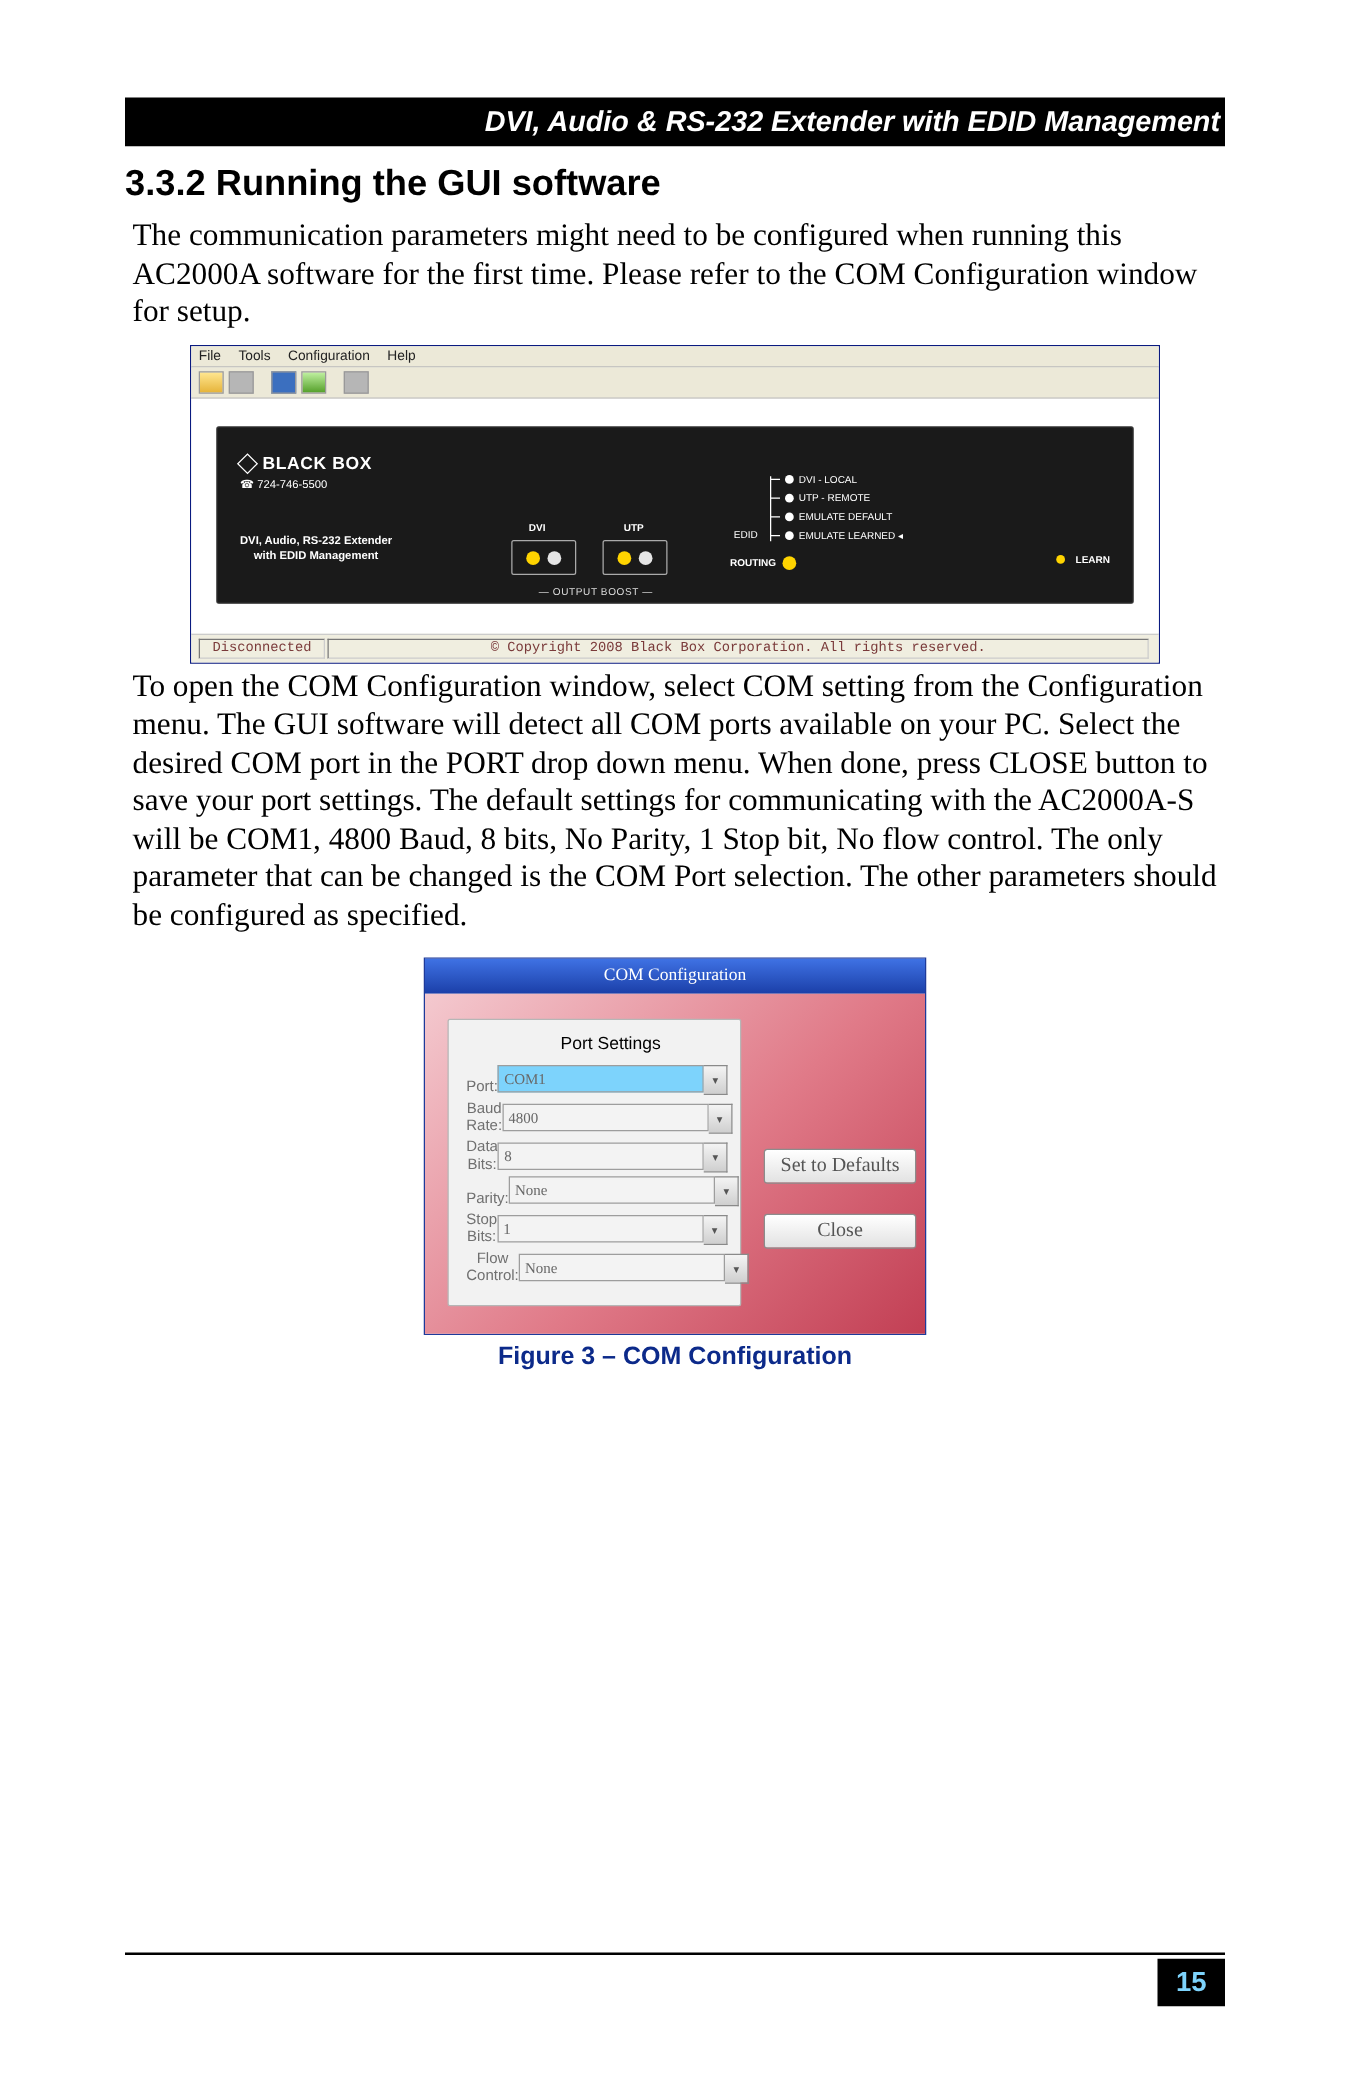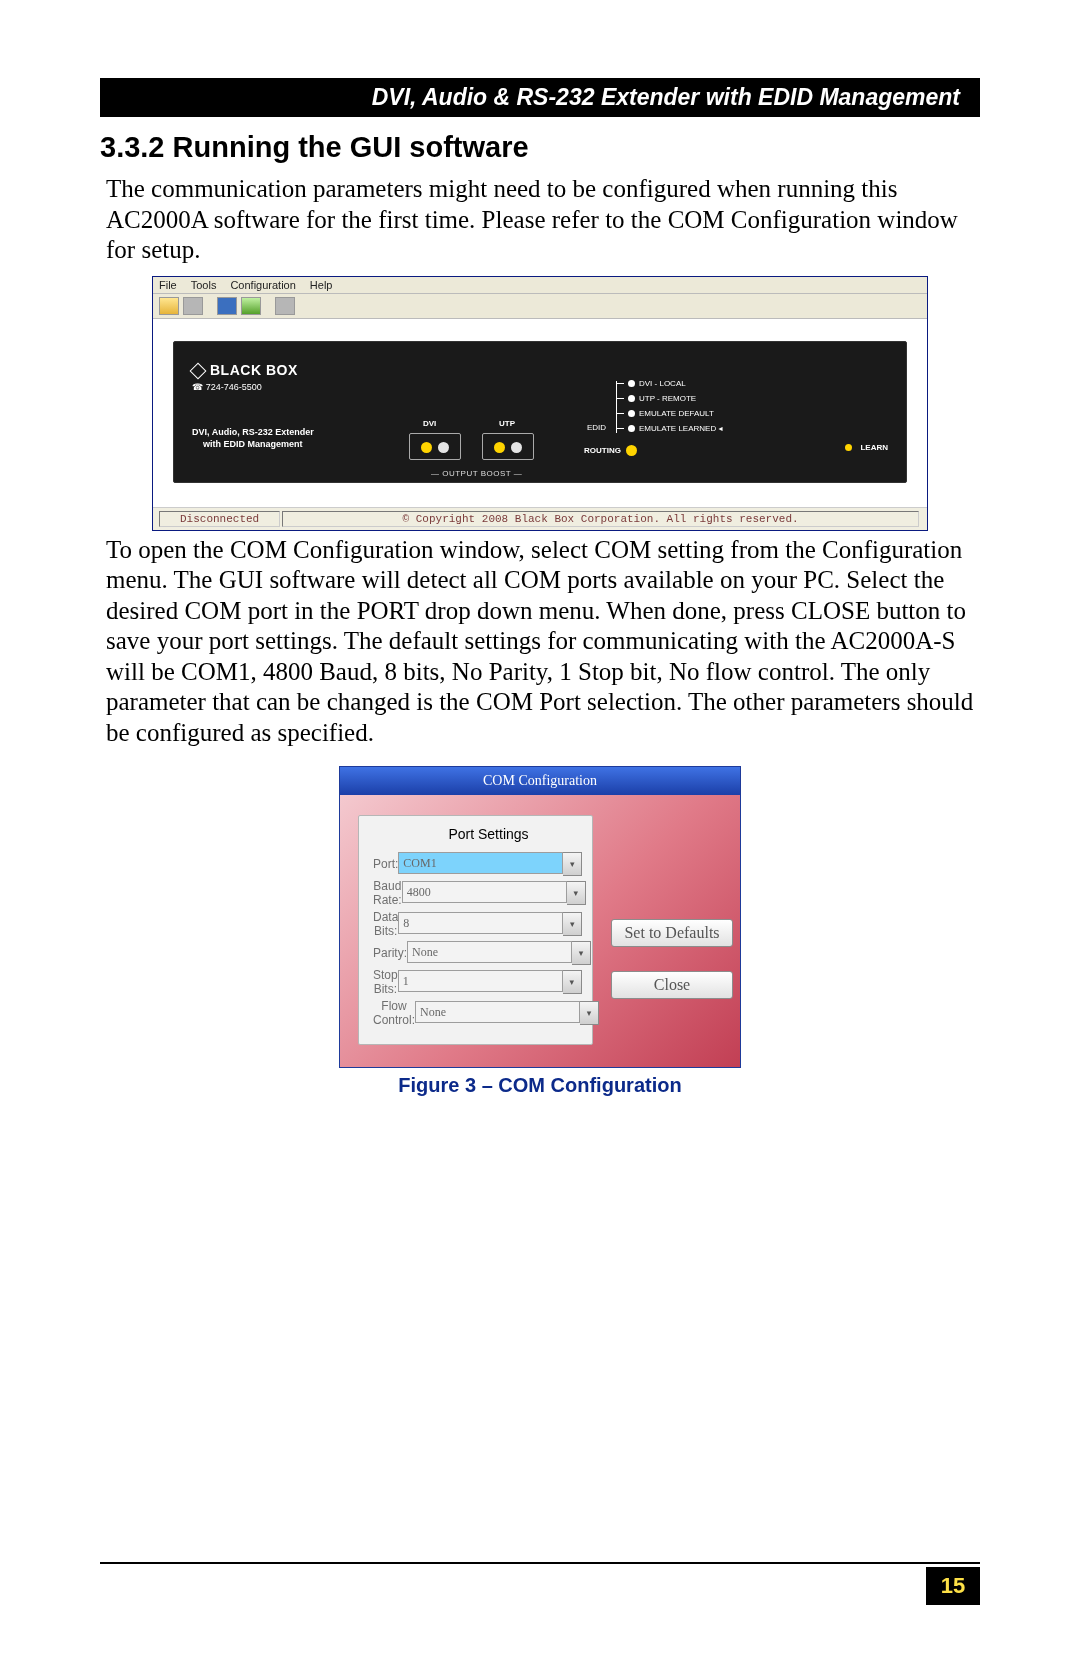--- a/index.html
+++ b/index.html
@@ -1,23 +1,23 @@
 <!DOCTYPE html>
 <html><head>
 <meta charset="utf-8">
 <style>
   html,body{margin:0;padding:0;background:#000;font-family:"Times New Roman",Times,serif;color:#000}
   .page{width:1080px;height:1669px;margin:0 auto;background:#fff;position:relative;box-sizing:border-box;padding:78px 100px 60px 100px}
-  .header-bar{background:#000;color:#fff;font-family:Arial,Helvetica,sans-serif;font-weight:bold;font-style:italic;font-size:23px;padding:6px 20px;text-align:right}
+  .header-bar{background:#000;color:#fff;font-family:Arial,Helvetica,sans-serif;font-weight:bold;font-style:italic;font-size:23px;padding:6px 4px;text-align:right}
   .section-heading{font-family:Arial,Helvetica,sans-serif;font-weight:bold;font-size:29px;margin:14px 0 10px 0}
   .body-text{font-size:25px;line-height:1.22;margin:2px 6px 8px 6px}
   .fig{text-align:center}
   .fig-caption{font-family:Arial,Helvetica,sans-serif;font-weight:bold;color:#0c2a8a;font-size:20px;margin:6px 0 14px 0;text-align:center}
   .footer-rule{border-top:2px solid #000;margin-top:30px}
-  .page-num{background:#000;color:#fde047;font-family:Arial,Helvetica,sans-serif;font-weight:bold;font-size:22px;width:54px;height:38px;line-height:38px;text-align:center;float:right;margin-top:3px}
+  .page-num{background:#000;color:#7dd3fc;font-family:Arial,Helvetica,sans-serif;font-weight:bold;font-size:22px;width:54px;height:38px;line-height:38px;text-align:center;float:right;margin-top:3px}
 
   
   .app-win{width:774px;margin:10px auto 4px auto;border:1px solid #0a1a80;font-family:Tahoma,Arial,sans-serif;font-size:11px;color:#000;background:#fff}
   .tbar{background:linear-gradient(#2d59c9,#173a9e);color:#fff;height:20px;display:flex;align-items:center;padding:0 2px 0 6px;font-size:11px;font-weight:bold}
   .tbar .wicons{margin-left:auto;display:flex;gap:2px}
   .wbtn{width:18px;height:14px;background:#c9d3ef;border:1px solid #1b2d77;display:flex;align-items:center;justify-content:center;font-size:10px;color:#1b2d77;font-family:Arial}
   .menubar{background:#ece9d8;padding:2px 6px;display:flex;gap:14px;font-size:11px;color:#222;border-bottom:1px solid #bbb}
   .toolbar{background:#ece9d8;padding:3px 6px;display:flex;gap:4px;border-bottom:1px solid #bbb}
   .tico{width:18px;height:16px;background:#dcd8c4;border:1px solid #999}
   .tico.folder{background:linear-gradient(#ffe690,#e6b43a)}
@@ -40,29 +40,29 @@
   .routing{position:absolute;left:410px;bottom:26px;font-size:8px;font-weight:bold}
   .edid{position:absolute;left:413px;bottom:50px;font-size:8px;font-weight:normal}
   .tree{position:absolute;left:442px;top:34px;font-size:8px}
   .tree .tl{display:flex;align-items:center;height:15px}
   .tt{border-left:1px solid #fff;height:52px;position:absolute;left:0;top:5px}
   .tb{width:8px;height:1px;background:#fff;margin-right:4px}
   .dot{width:7px;height:7px;border-radius:50%;background:#fff;margin:0 4px 0 0}
   .dot.y{background:#ffd400}
   .learnbox{position:absolute;right:18px;bottom:30px;font-size:8px;font-weight:bold;display:flex;align-items:center;gap:4px}
   .statusbar{background:#f0eee0;border-top:1px solid #ccc;font-family:"Courier New",monospace;font-size:11px;color:#7a3a3a;padding:3px 6px;display:flex}
-  .statusbar .cell{border:1px inset #ccc;padding:1px 20px;margin-right:2px}
+  .statusbar .cell{border:1px inset #ccc;padding:1px 10px;margin-right:2px}
 
   
   .dlg{width:400px;margin:18px auto 6px auto;border:1px solid #1e3a9a;background:#fff;font-family:Tahoma,Arial,sans-serif;font-size:13px}
   .dlg-tbar{background:linear-gradient(#3f72e4,#1b3fa8);color:#fff;font-size:14px;padding:6px 10px;font-family:Liberation Serif, serif}
   .dlg-body{background:linear-gradient(135deg,#f4c9cf 0%,#e07a88 55%,#c23f54 100%);padding:20px 18px 22px 18px;display:flex;align-items:center;gap:18px}
   .gbox{background:#f2f2f2;border:1px solid #b6b6b6;border-radius:2px;padding:10px 14px 14px 14px;width:205px}
   .gtitle{font-size:14px;margin:0 0 10px 26px}
-  .row{display:flex;align-items:center;margin:3px 0}
+  .row{display:flex;align-items:flex-end;margin:3px 0}
   .row label{width:84px;font-size:12px;color:#707070}
   .sel{flex:1;display:flex}
   .sel input{flex:1;min-width:0;height:20px;border:1px solid #9d9d9d;background:#7dd3fc;font-size:12px;color:#686868;padding:0 4px;font-family:Tahoma}
   .sel input[disabled]{background:#f3f3f3}
   .sel .dd{width:18px;height:22px;border:1px solid #8a8a8a;border-left:none;background:linear-gradient(#f4f4f4,#cfcfcf);display:flex;align-items:center;justify-content:center;font-size:9px;color:#555}
   .bcol{display:flex;flex-direction:column;gap:24px;align-items:center;margin-top:58px}
   .wbutton{background:linear-gradient(#fff,#e2e2e2);border:1px solid #8c8c8c;border-radius:3px;padding:4px 10px;font-size:16px;font-family:Tahoma;color:#555;min-width:100px;text-align:center}
 </style>
 </head>
 <body>

